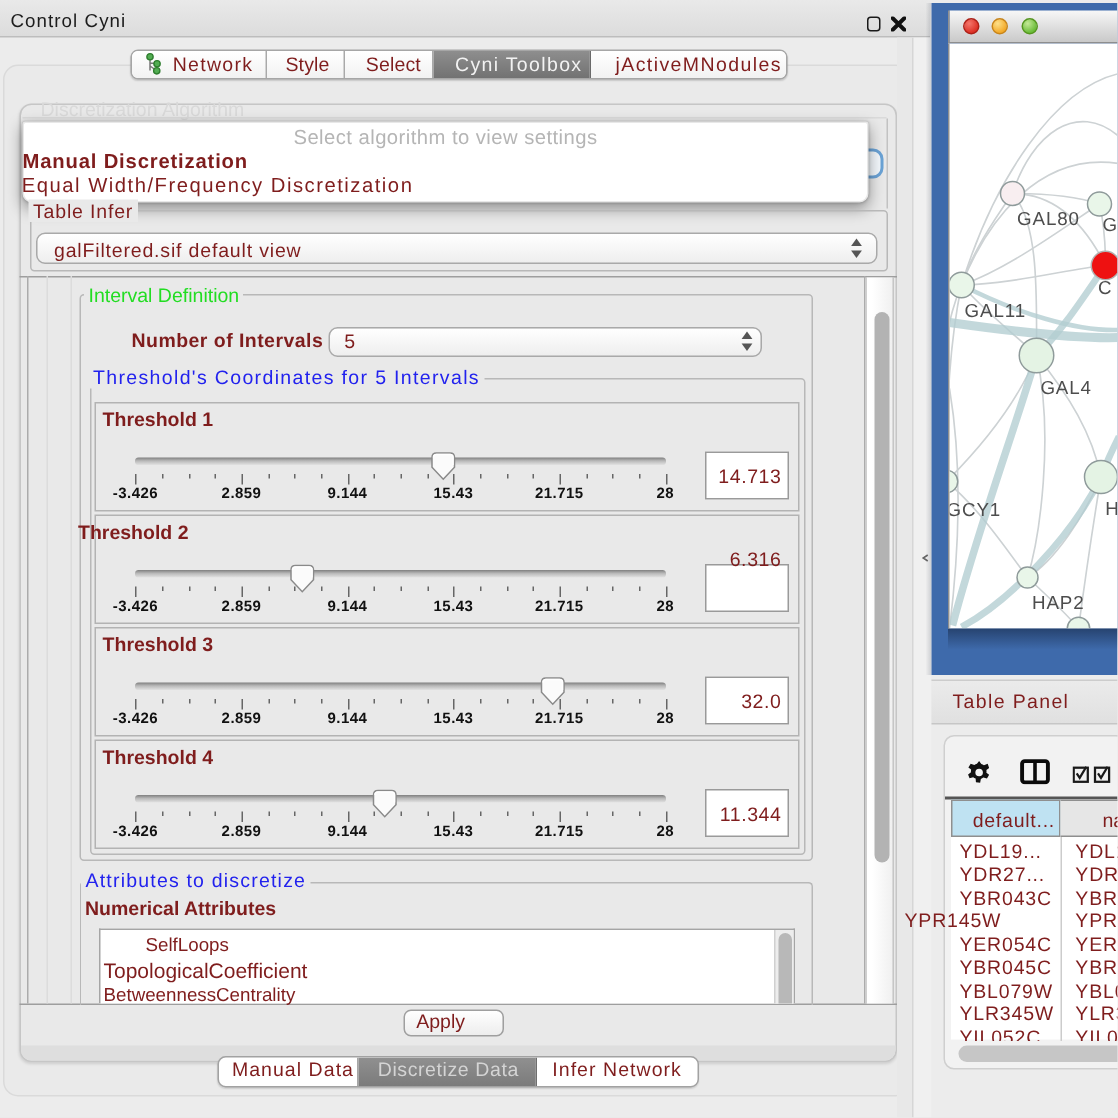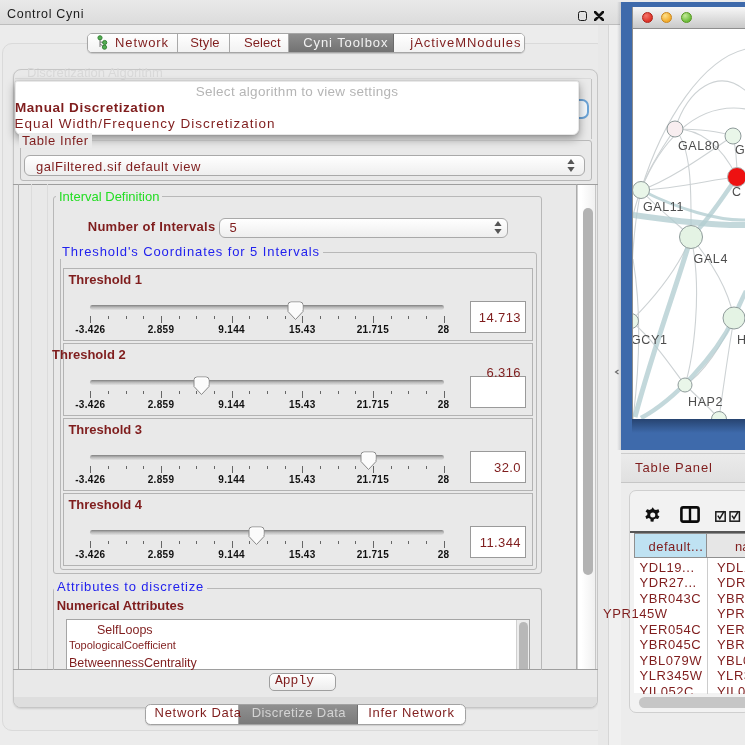--- a/index.html
+++ b/index.html
@@ -233,34 +233,34 @@
     </svg>
     <div class="abs" style="left:470px;top:525.5px;width:55.5px;height:32px;background:#ffffff;border:1px solid #9a9a9a;"></div>
     <div class="abs t13" style="left:470px;top:535.3px;width:51px;text-align:right;letter-spacing:0.4px;">11.344</div>
   </div>
 
 <div class="abs" style="left:53px;top:587.5px;width:489px;height:82px;border:1px solid #b8b8b8;border-top-left-radius:3px;border-top-right-radius:3px;border-bottom:none;"></div>
 <div class="abs t13" style="left:54px;top:579px;background:#e9e9e9;padding:0 3px;color:#2222ee;letter-spacing:0.8px;">Attributes to discretize</div>
 <div class="abs t13 b" style="left:56.7px;top:597.7px;">Numerical Attributes</div>
 <div class="abs" style="left:66px;top:619px;width:464px;height:50px;background:#ffffff;border:1px solid #a5a5a5;border-bottom:none;"></div>
 <div class="abs t13" style="left:81px;top:622.6px;font-size:12.5px;margin-left:16px;">SelfLoops</div>
-<div class="abs t13" style="left:69px;top:639.3px;font-size:11px;">TopologicalCoefficient</div>
+<div class="abs t13" style="left:69px;top:639.3px;font-size:14px;">TopologicalCoefficient</div>
 <div class="abs t13" style="left:69px;top:656px;font-size:12.5px;">BetweennessCentrality</div>
 <div class="abs" style="left:516px;top:620px;width:13px;height:49px;background:#ededed;border-left:1px solid #d0d0d0;"></div>
 <div class="abs" style="left:518.5px;top:622px;width:9px;height:47px;background:#b8b8b8;border-radius:4.5px 4.5px 0 0;"></div>
 
 <div class="abs" style="left:268.5px;top:672.5px;width:67.5px;height:18.5px;background:linear-gradient(#ffffff,#ededed);border:1px solid #9f9f9f;border-radius:5px;"></div>
-<div class="abs t13" style="left:275px;top:672.7px;width:67.5px;font-family:Liberation Mono, monospace;">Apply</div>
+<div class="abs t13" style="left:260px;top:672.7px;width:67.5px;text-align:center;">Apply</div>
 
 <div class="abs" style="left:144.6px;top:703.5px;width:321.7px;height:21px;background:#ffffff;border:1px solid #a2a2a2;border-radius:5.5px;box-shadow:0 1px 1px rgba(0,0,0,0.12);overflow:hidden;display:flex;">
   <div style="width:93.5px;border-right:1px solid #a6a6a6;"></div>
   <div style="width:118.7px;background:linear-gradient(#909090,#7b7b7b);border-right:1px solid #6f6f6f;"></div>
   <div style="flex:1;"></div>
 </div>
-<div class="abs t13" style="left:154.6px;top:705.3px;letter-spacing:0.7px;">Network Data</div>
+<div class="abs t13" style="left:154.6px;top:705.3px;letter-spacing:0.7px;">Manual Data</div>
 <div class="abs t13" style="left:251.8px;top:705.3px;color:#d4d4d4;letter-spacing:0.4px;">Discretize Data</div>
 <div class="abs t13" style="left:368.2px;top:705.3px;letter-spacing:0.7px;">Infer Network</div>
 
 <div class="abs" style="left:598px;top:25px;width:9.5px;height:720px;background:#e8e8e8;"></div>
 <div class="abs" style="left:607.5px;top:25px;width:13px;height:720px;background:#f0f0f0;"></div>
 <div class="abs" style="left:616.5px;top:1.5px;width:4px;height:448px;background:linear-gradient(to right,rgba(40,50,70,0),rgba(40,50,70,0.18));"></div>
 <div class="abs" style="left:607.5px;top:25px;width:1px;height:720px;background:#d6d6d6;"></div>
 <svg class="abs" style="left:613.5px;top:368.5px;" width="6" height="6" viewBox="0 0 6 6">
     <path d="M4.5,1 L1.5,3 L4.5,5" fill="none" stroke="#666" stroke-width="1.1"></path>
   </svg>

